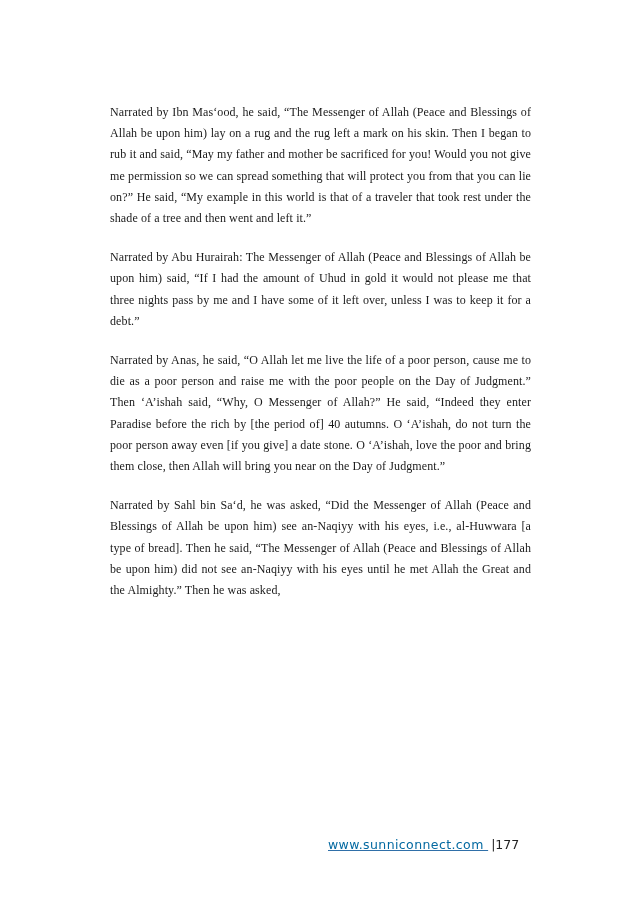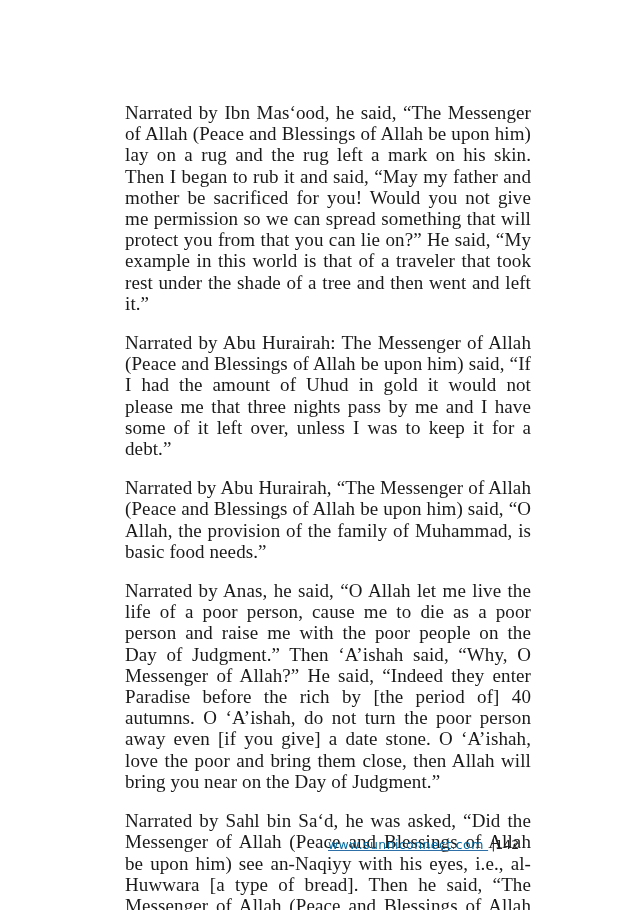--- a/index.html
+++ b/index.html
@@ -6,25 +6,25 @@
   body { width: 641px; height: 910px; position: relative; overflow: hidden; }
   .page { position: absolute; left: 0; top: 0; width: 641px; height: 910px; background: #ffffff; }
   .text-block {
     position: absolute;
     left: 109px;
     top: 102px;
     width: 422px;
   }
   .para {
     font-family: "Liberation Serif", serif;
-    font-size: 19px;
+    font-size: 12px;
     line-height: 21.2px;
     color: #1a1a1a;
     text-align: justify;
-    margin: 0 0 18px 16px;
+    margin: 0 0 18px 1px;
     letter-spacing: 0.1px;
   }
   .footer {
     position: absolute;
     left: 328px;
     top: 837px;
     font-family: "DejaVu Sans", sans-serif;
     font-size: 12.5px;
     white-space: nowrap;
   }
@@ -40,21 +40,20 @@
   }
   .footer .num { color: #222; }
 </style>
 </head>
 <body>
 
 <div class="page">
   <div class="text-block">
     <p class="para">Narrated by Ibn Mas‘ood, he said, “The Messenger of Allah (Peace and Blessings of Allah be upon him) lay on a rug and the rug left a mark on his skin. Then I began to rub it and said, “May my father and mother be sacrificed for you! Would you not give me permission so we can spread something that will protect you from that you can lie on?” He said, “My example in this world is that of a traveler that took rest under the shade of a tree and then went and left it.”</p>
     <p class="para">Narrated by Abu Hurairah: The Messenger of Allah (Peace and Blessings of Allah be upon him) said, “If I had the amount of Uhud in gold it would not please me that three nights pass by me and I have some of it left over, unless I was to keep it for a debt.”</p>
-    <p class="para">Narrated by Abu Hurairah, “The Messenger of Allah (Peace and Blessings of Allah be upon him) said, “O Allah, the provision of the family of Muhammad, is basic food needs.”</p>
     <p class="para">Narrated by Anas, he said, “O Allah let me live the life of a poor person, cause me to die as a poor person and raise me with the poor people on the Day of Judgment.” Then ‘A’ishah said, “Why, O Messenger of Allah?” He said, “Indeed they enter Paradise before the rich by [the period of] 40 autumns. O ‘A’ishah, do not turn the poor person away even [if you give] a date stone. O ‘A’ishah, love the poor and bring them close, then Allah will bring you near on the Day of Judgment.”</p>
     <p class="para">Narrated by Sahl bin Sa‘d, he was asked, “Did the Messenger of Allah (Peace and Blessings of Allah be upon him) see an-Naqiyy with his eyes, i.e., al-Huwwara [a type of bread]. Then he said, “The Messenger of Allah (Peace and Blessings of Allah be upon him) did not see an-Naqiyy with his eyes until he met Allah the Great and the Almighty.” Then he was asked,</p>
   </div>
 
   <div class="footer">
-    <a>www.sunniconnect.com </a><span class="sep">|</span><span class="num">142</span>
+    <a>www.sunniconnect.com </a><span class="sep">|</span><span class="num">177</span>
   </div>
 </div>
 
 </body></html>

